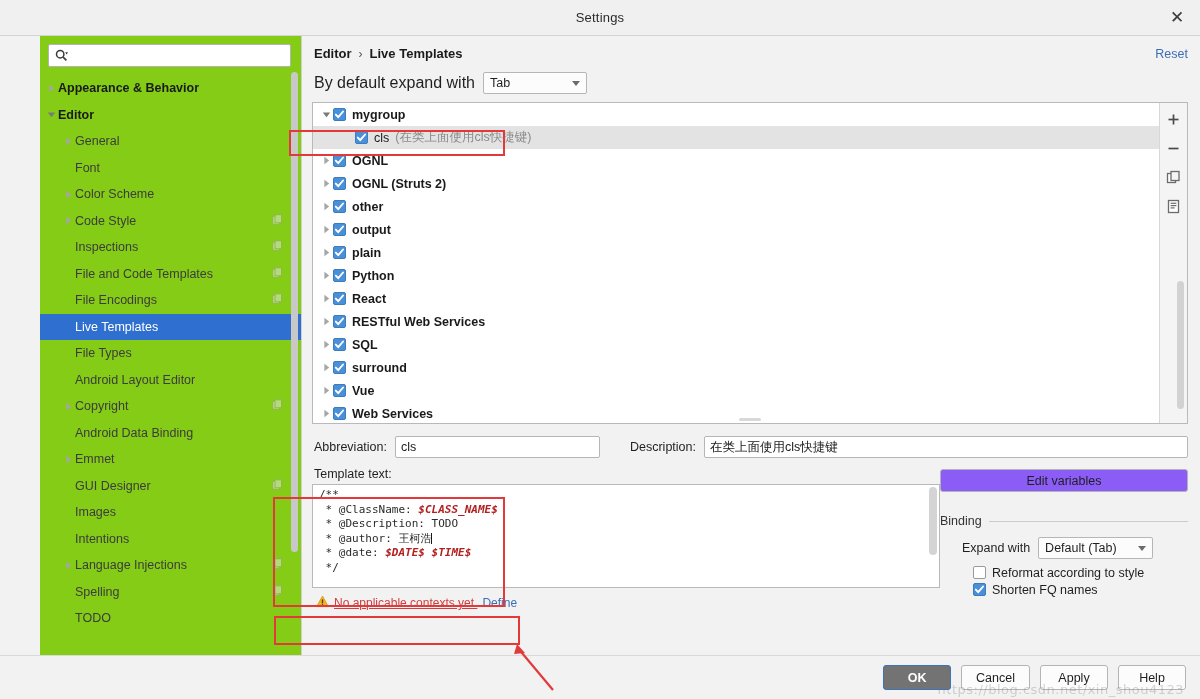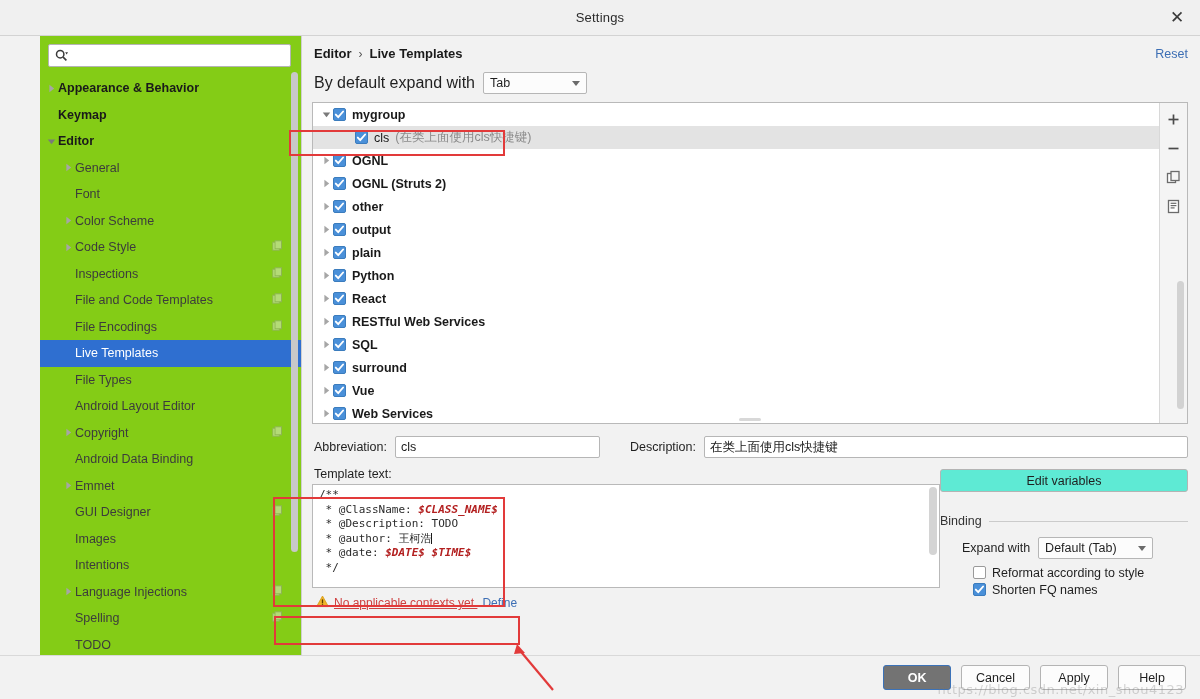--- a/index.html
+++ b/index.html
@@ -358,21 +358,21 @@
 
   .rightlower {
     width: 248px;
     flex: 0 0 248px;
     display: flex;
     flex-direction: column;
     padding-top: 2px;
   }
   .btn {
     height: 23px;
-    background: #5eead4;
+    background: #8b5cf6;
     border: 1px solid #b4b4b4;
     border-radius: 3px;
     display: flex;
     align-items: center;
     justify-content: center;
     font-size: 12.5px;
     color: #1f1f1f;
     cursor: pointer;
     user-select: none;
   }
@@ -491,24 +491,20 @@
       <div class="tree" id="sidebar-tree">
           <div class="titem lvl0 top">
             <span class="arrow">
               <svg width="9" height="9" viewBox="0 0 9 9">
                 <path d="M2.4 0.8 L7.2 4.5 L2.4 8.2 Z" fill="#a6a6a6"></path>
               </svg>
             </span>
             <span class="lbl">Appearance &amp; Behavior</span>
           </div>
           <div class="titem lvl0 top">
-            <span class="arrow"></span>
-            <span class="lbl">Keymap</span>
-          </div>
-          <div class="titem lvl0 top">
             <span class="arrow">
               <svg width="9" height="9" viewBox="0 0 9 9">
                 <path d="M0.8 2.4 L8.2 2.4 L4.5 7.2 Z" fill="#7a7a7a"></path>
               </svg>
             </span>
             <span class="lbl">Editor</span>
           </div>
           <div class="titem lvl1">
             <span class="arrow">
               <svg width="9" height="9" viewBox="0 0 9 9">

